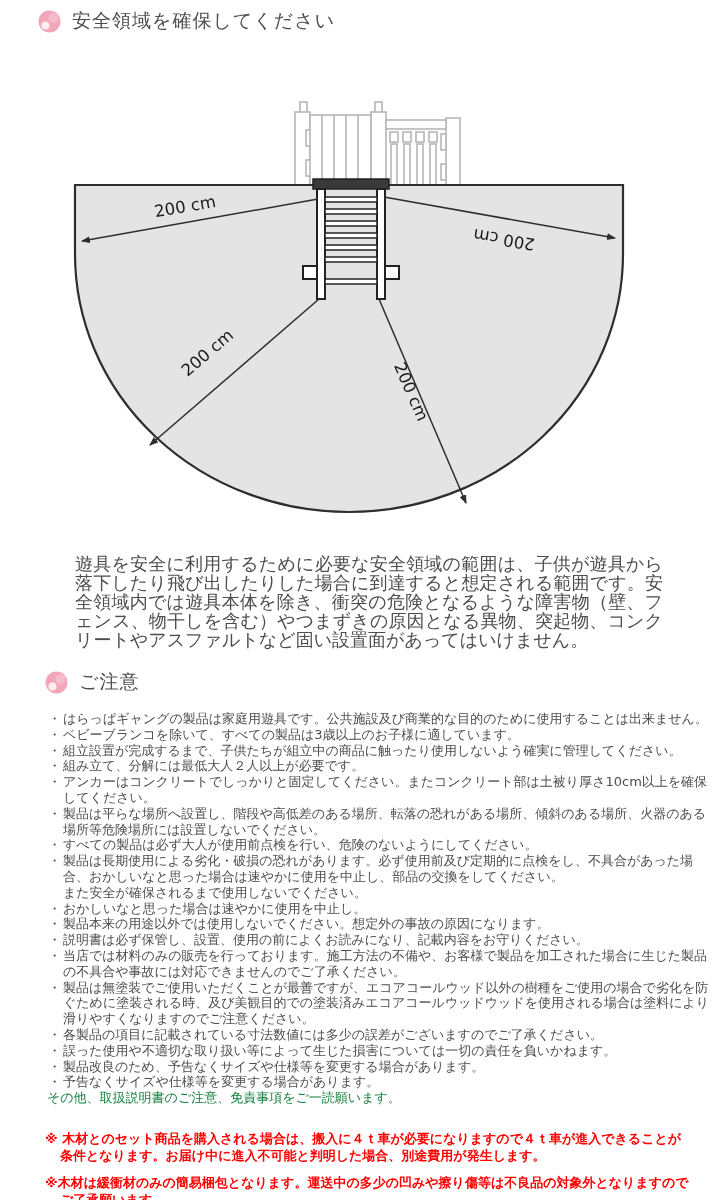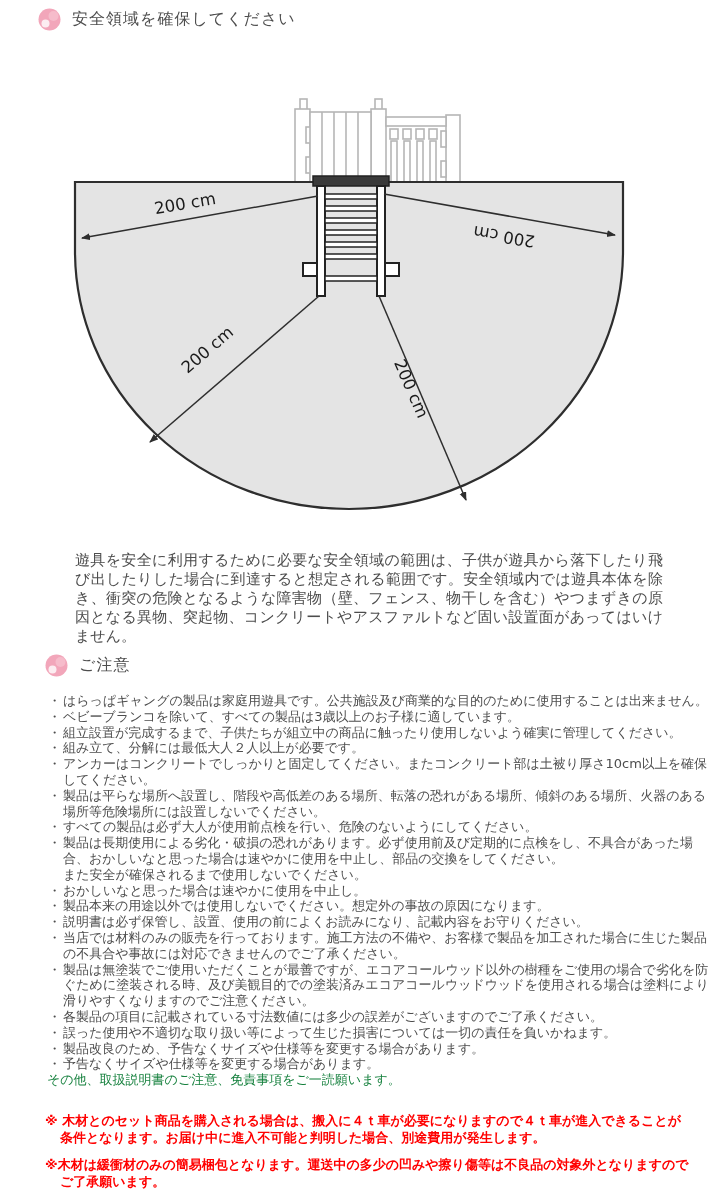--- a/index.html
+++ b/index.html
@@ -9,35 +9,35 @@
     font-family:"DejaVu Sans","Liberation Sans",sans-serif;
     color:#4d4d4d;
   }
   .page{width:720px;}
 
   
   .section-header{
     display:flex;align-items:center;gap:11px;
     margin-left:38px;margin-top:8px;
   }
-  .section-header.second{margin-left:45px;margin-top:8px;}
+  .section-header.second{margin-left:45px;margin-top:20px;}
   .section-header .title{
-    font-size:16px;color:#4d4d4d;letter-spacing:1px;
+    font-size:19px;color:#4d4d4d;letter-spacing:1px;
   }
   .flower{width:23px;height:23px;flex:0 0 auto;}
 
   
   .diagram-wrap{margin-top:18px;}
   .diagram-wrap svg{display:block;}
 
   
   .description{
     width:588px;
     margin:20px 0 0 75px;
-    font-size:15px;line-height:19px;
+    font-size:18px;line-height:19px;
     color:#4d4d4d;
     text-align:justify;
   }
 
   
   .notes{
     margin:16px 10px 0 47px;
     font-size:13px;line-height:15.8px;
   }
   .notes ul{list-style:none;margin:0;padding:0;}

